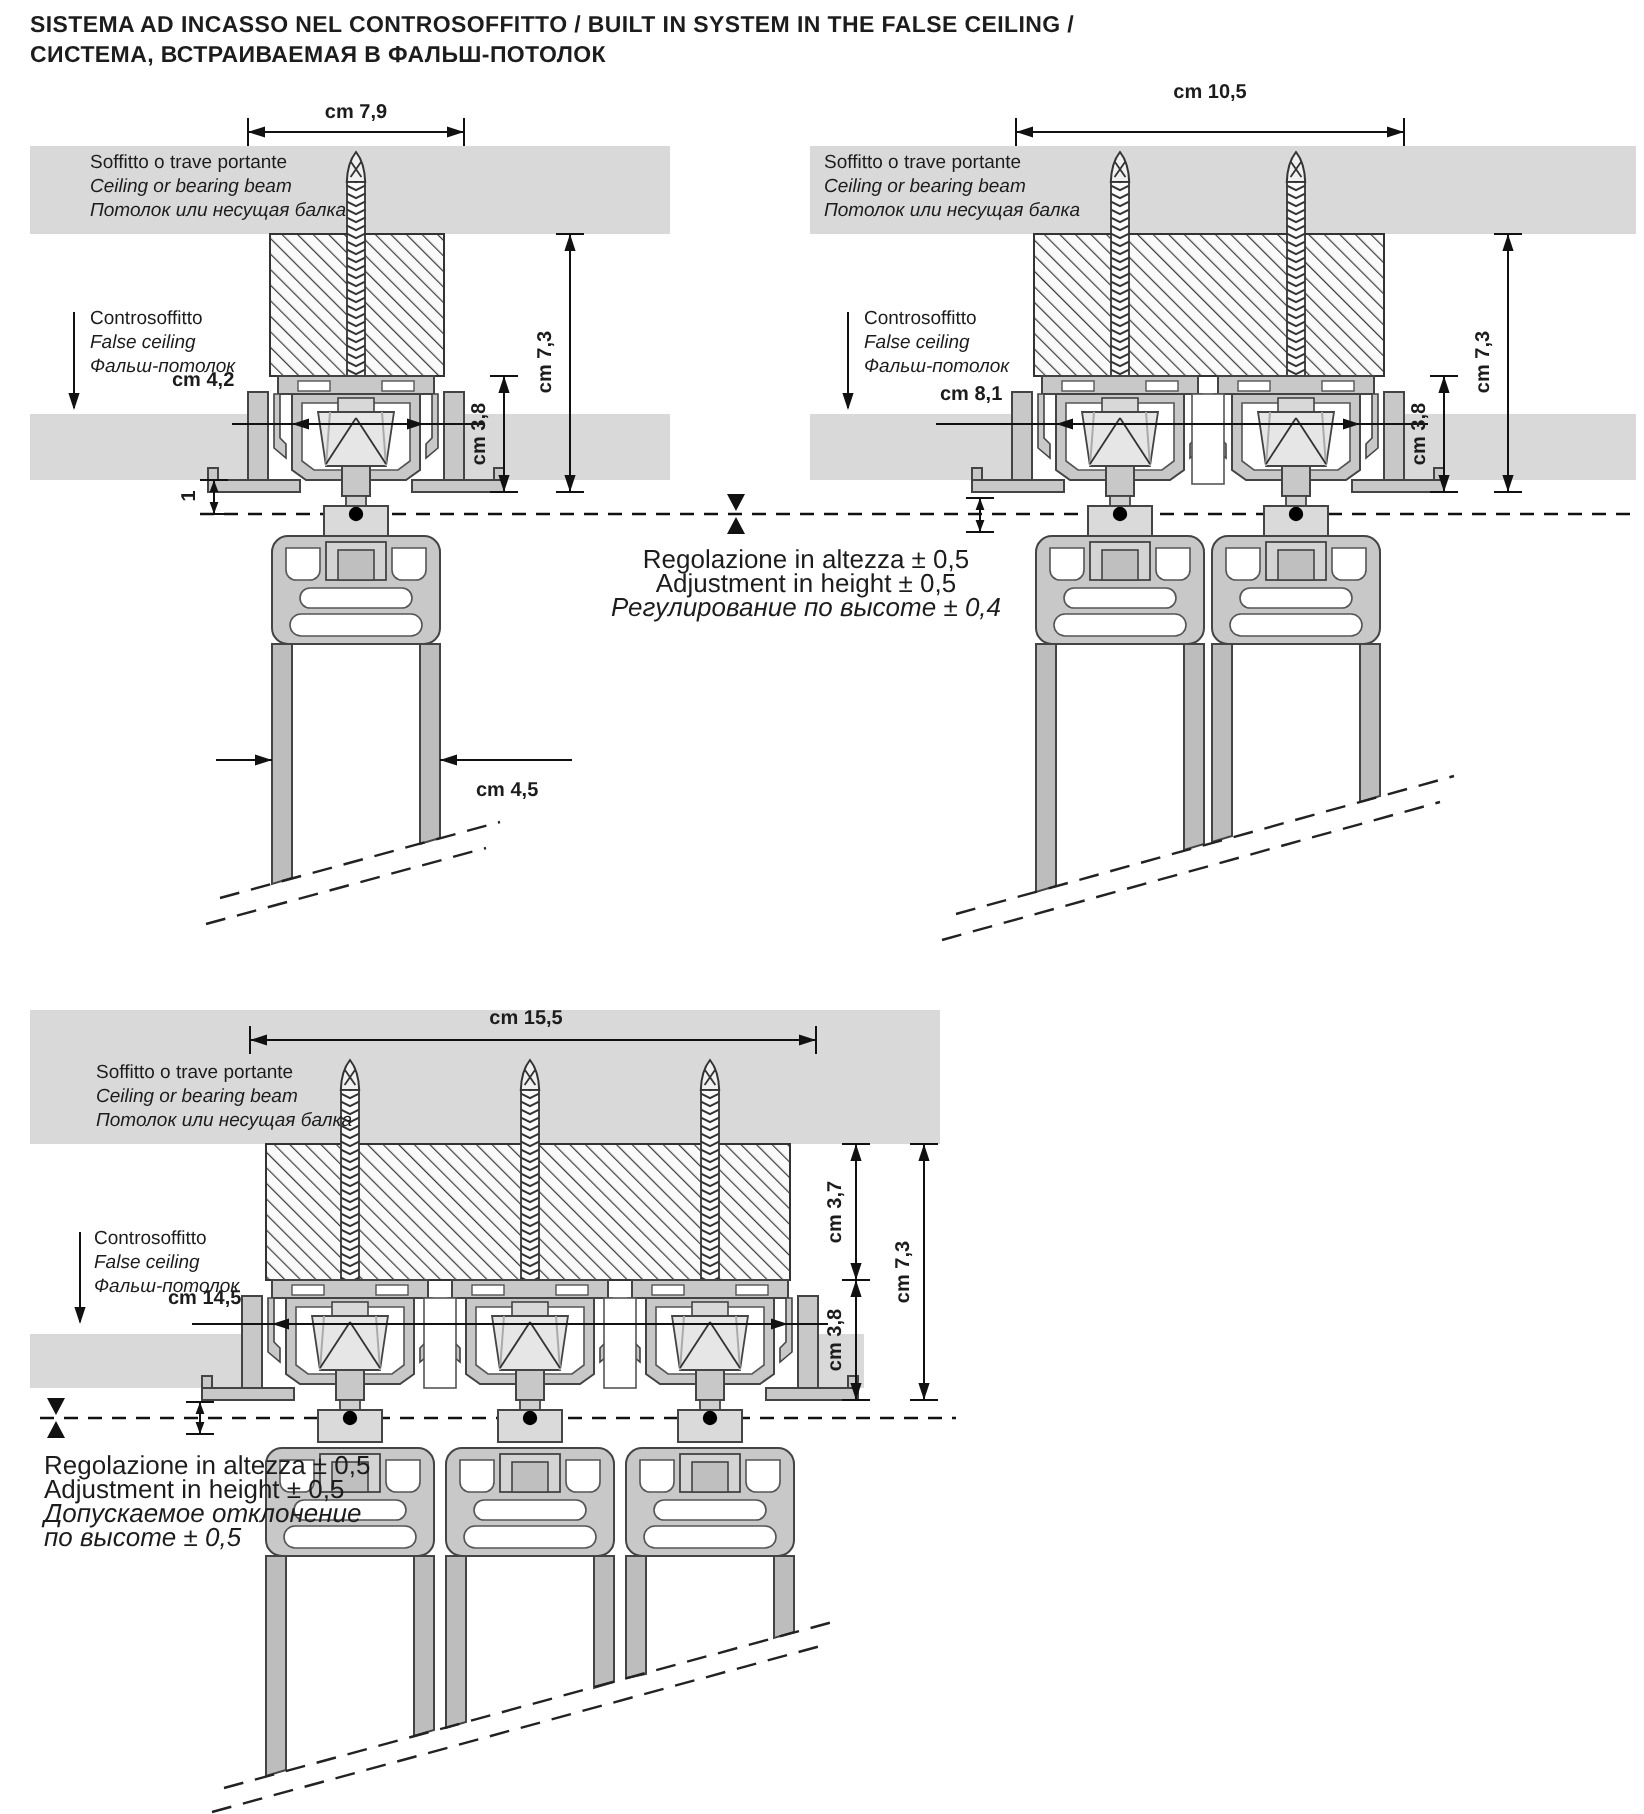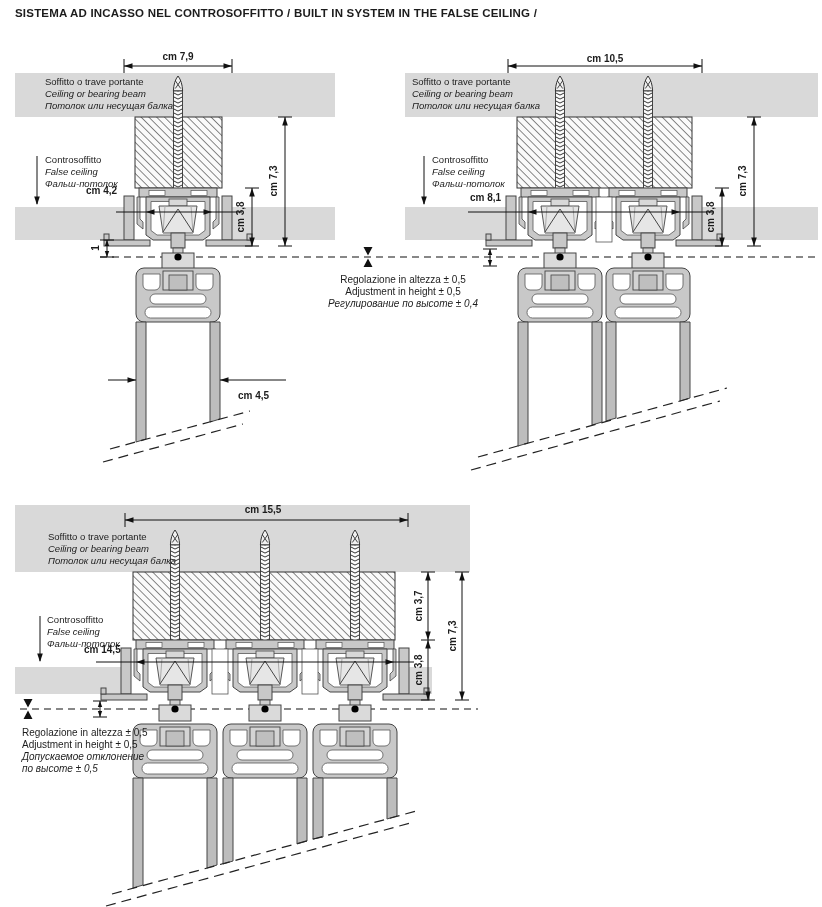--- a/index.html
+++ b/index.html
@@ -13,21 +13,21 @@
   .tick{stroke:#111;stroke-width:1;}
   .dash{stroke:#111;stroke-width:1.2;stroke-dasharray:7 5;fill:none;}
   .brk{stroke:#222;stroke-width:1.2;stroke-dasharray:10 6;fill:none;}
   .ovl{position:absolute;white-space:nowrap;}
   .title{font-size:11.5px;font-weight:bold;line-height:15px;letter-spacing:.2px;}
   .cap{font-size:9.5px;line-height:12px;}
   .cap .i{font-style:italic;}
   .dim{font-size:10px;font-weight:bold;}
   .hdim{transform:translateX(-50%);}
   .vdim{transform:translate(-50%,-50%) rotate(-90deg);transform-origin:center;}
-  .note{font-size:10px;line-height:12px;}
+  .note{font-size:13px;line-height:12px;}
   .note .i{font-style:italic;}
   .center{transform:translateX(-50%);text-align:center;}
 </style>
 </head>
 <body>
 
 <div class="stage">
 
 <svg width="822" height="907" viewBox="0 0 822 907">
   <defs>
@@ -263,20 +263,21 @@
     <line x1="100" y1="701" x2="100" y2="717" class="dline"></line>
     <use href="#ahs" transform="translate(100,701) rotate(90)"></use>
         <use href="#ahs" transform="translate(100,717) rotate(-90)"></use>
     <line x1="40" y1="616" x2="40" y2="661" class="dline"></line>
     <use href="#ah" transform="translate(40,662) rotate(-90)"></use>
   </g>
 </svg>
 
 <div class="ovl title" style="left:15px;top:6px;">
   <div>SISTEMA AD INCASSO NEL CONTROSOFFITTO / BUILT IN SYSTEM IN THE FALSE CEILING /</div>
+  <div>СИСТЕМА, ВСТРАИВАЕМАЯ В ФАЛЬШ-ПОТОЛОК</div>
 </div>
 
 <div class="ovl cap" style="left:45px;top:76px;">
   <div>Soffitto o trave portante</div>
   <div class="i">Ceiling or bearing beam</div>
   <div class="i">Потолок или несущая балка</div>
 </div>
 <div class="ovl cap" style="left:45px;top:154px;">
   <div>Controsoffitto</div>
   <div class="i">False ceiling</div>
@@ -292,21 +293,21 @@
 <div class="ovl cap" style="left:412px;top:76px;">
   <div>Soffitto o trave portante</div>
   <div class="i">Ceiling or bearing beam</div>
   <div class="i">Потолок или несущая балка</div>
 </div>
 <div class="ovl cap" style="left:432px;top:154px;">
   <div>Controsoffitto</div>
   <div class="i">False ceiling</div>
   <div class="i">Фальш-потолок</div>
 </div>
-<div class="ovl dim hdim" style="left:605px;top:53px;">cm 10,5</div>
+<div class="ovl dim hdim" style="left:605px;top:41px;">cm 10,5</div>
 <div class="ovl dim" style="left:470px;top:192px;">cm 8,1</div>
 <div class="ovl dim vdim" style="left:710px;top:217px;">cm 3,8</div>
 <div class="ovl dim vdim" style="left:742px;top:181px;">cm 7,3</div>
 
 <div class="ovl note center" style="left:403px;top:274px;">
   <div>Regolazione in altezza ± 0,5</div>
   <div>Adjustment in height ± 0,5</div>
   <div class="i">Регулирование по высоте ± 0,4</div>
 </div>
 

